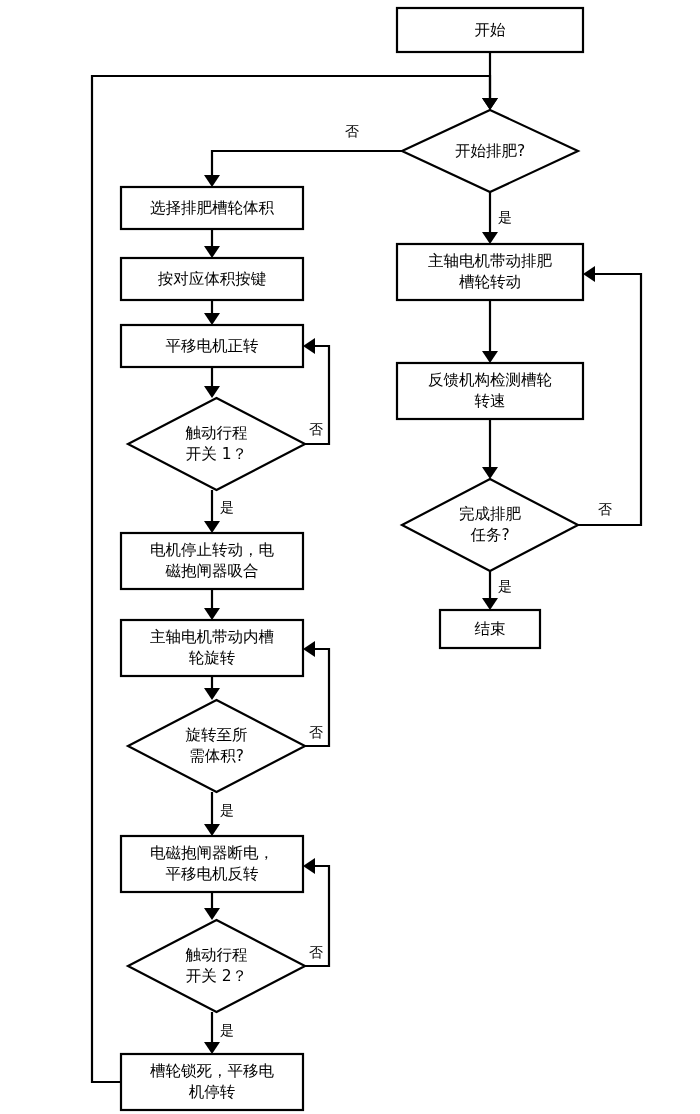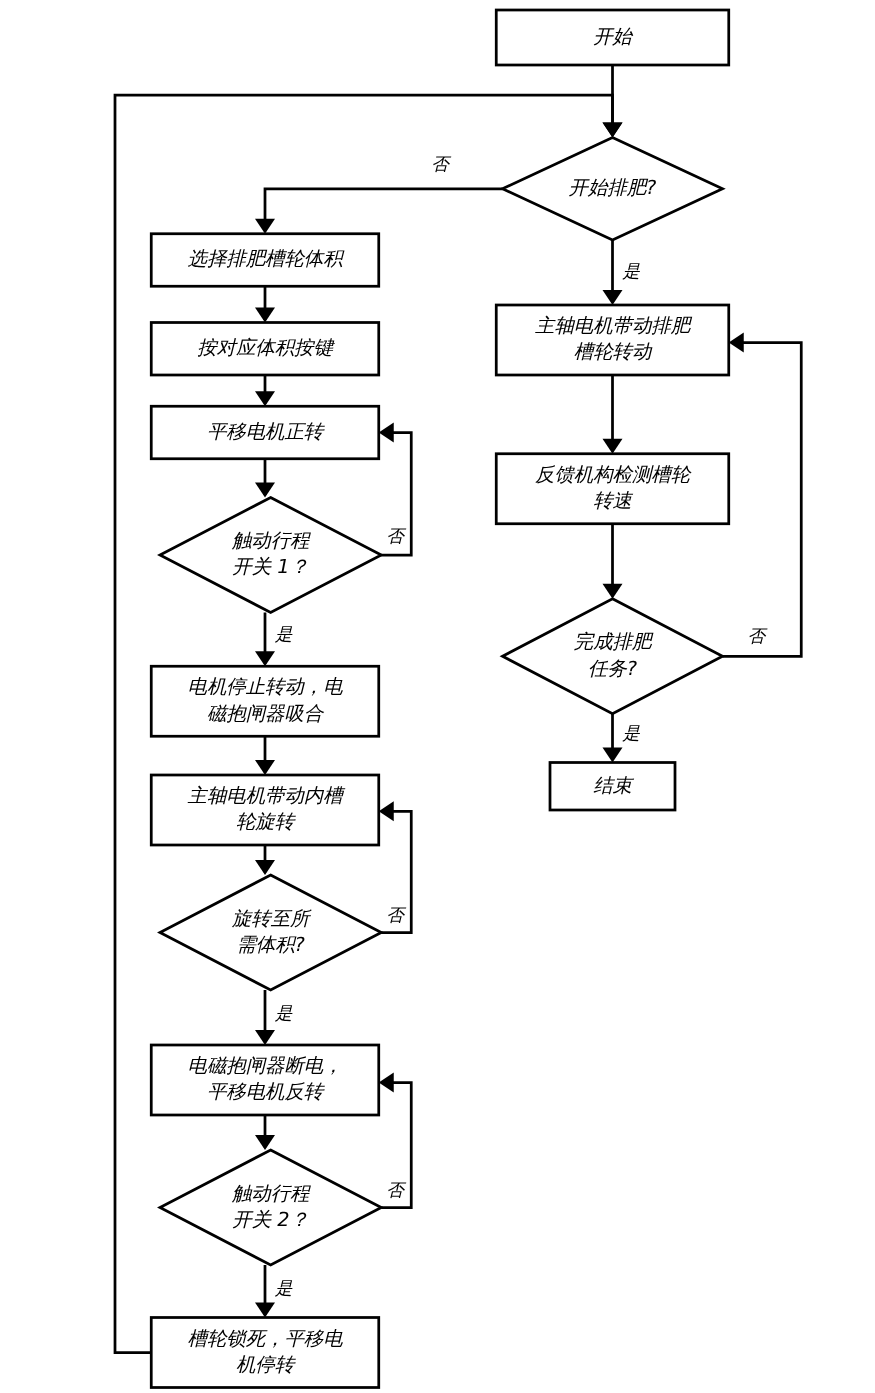--- a/index.html
+++ b/index.html
@@ -1,21 +1,21 @@
 <!DOCTYPE html>
 <html><head>
 <meta charset="utf-8">
 <style>
   html,body{margin:0;padding:0;background:#ffffff;}
   body{
     width:700px;height:1114px;
     font-family:"DejaVu Sans","Liberation Sans",sans-serif;
     overflow:hidden;
   }
-  #flow-root{position:relative;width:700px;height:1114px;font-style:italic;}
+  #flow-root{position:relative;width:700px;height:1114px;}
   svg#flow-svg{position:absolute;top:0;left:0;width:700px;height:1114px;display:block;}
   .node-rect{fill:#ffffff;stroke:#000000;stroke-width:2.2;}
   .node-diamond{fill:#ffffff;stroke:#000000;stroke-width:2.2;}
   .edge{fill:none;stroke:#000000;stroke-width:2.2;}
   .arrowhead{fill:#000000;stroke:none;}
   .node-label{
     font-family:"DejaVu Sans","Liberation Sans",sans-serif;
     font-size:15.5px;fill:#000000;text-anchor:middle;
     dominant-baseline:middle;white-space:pre;
   }

